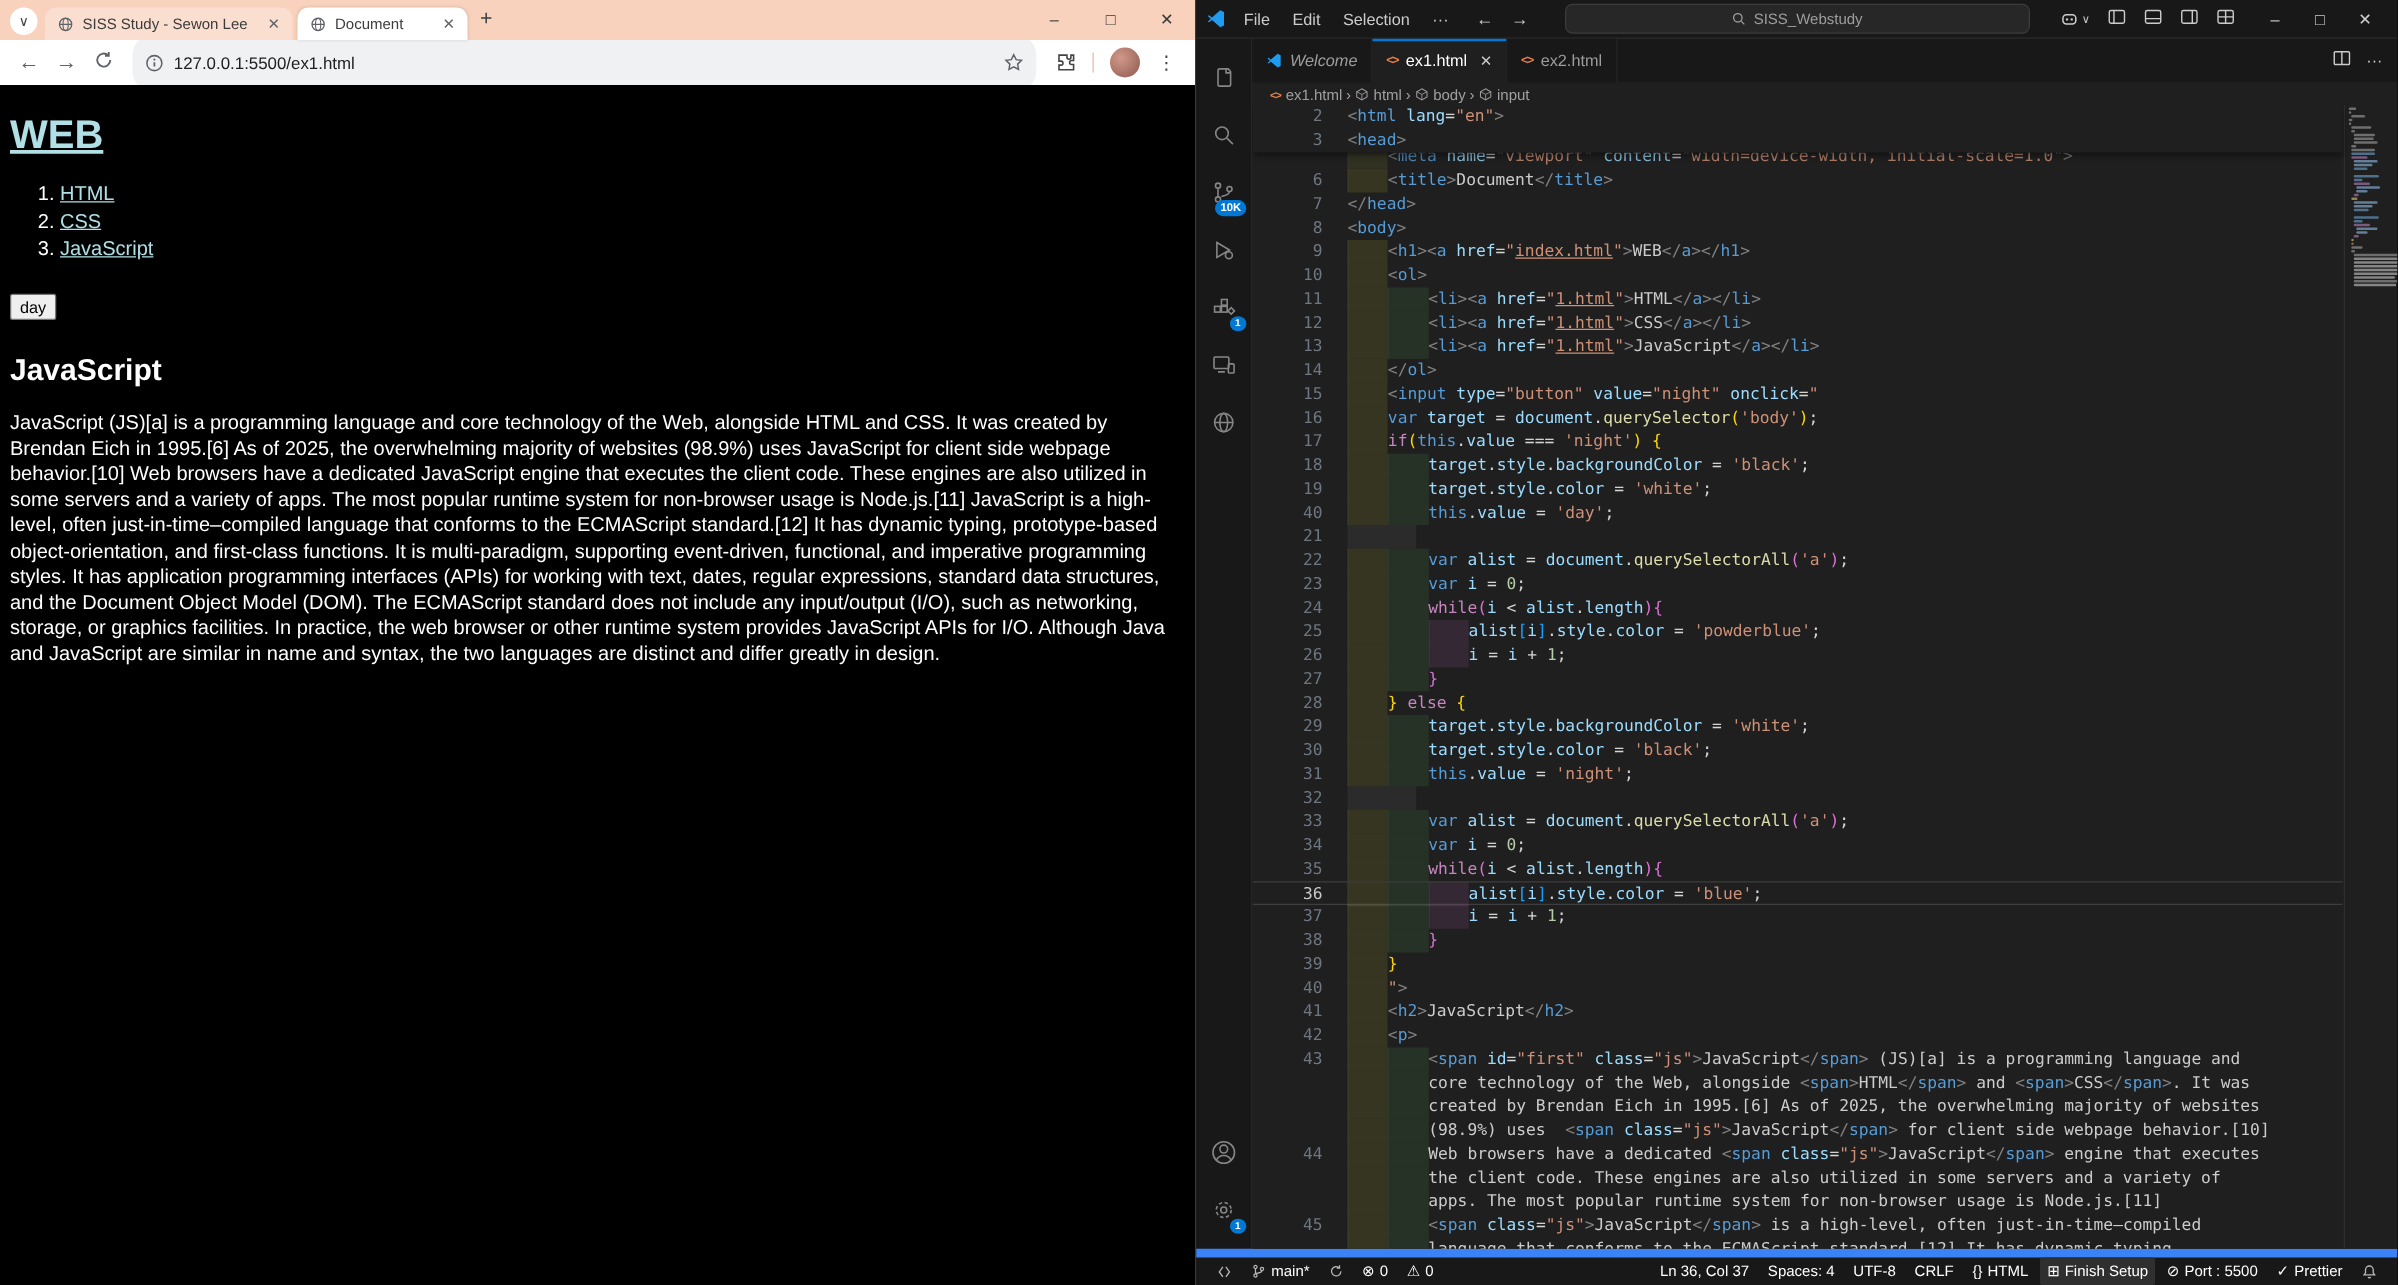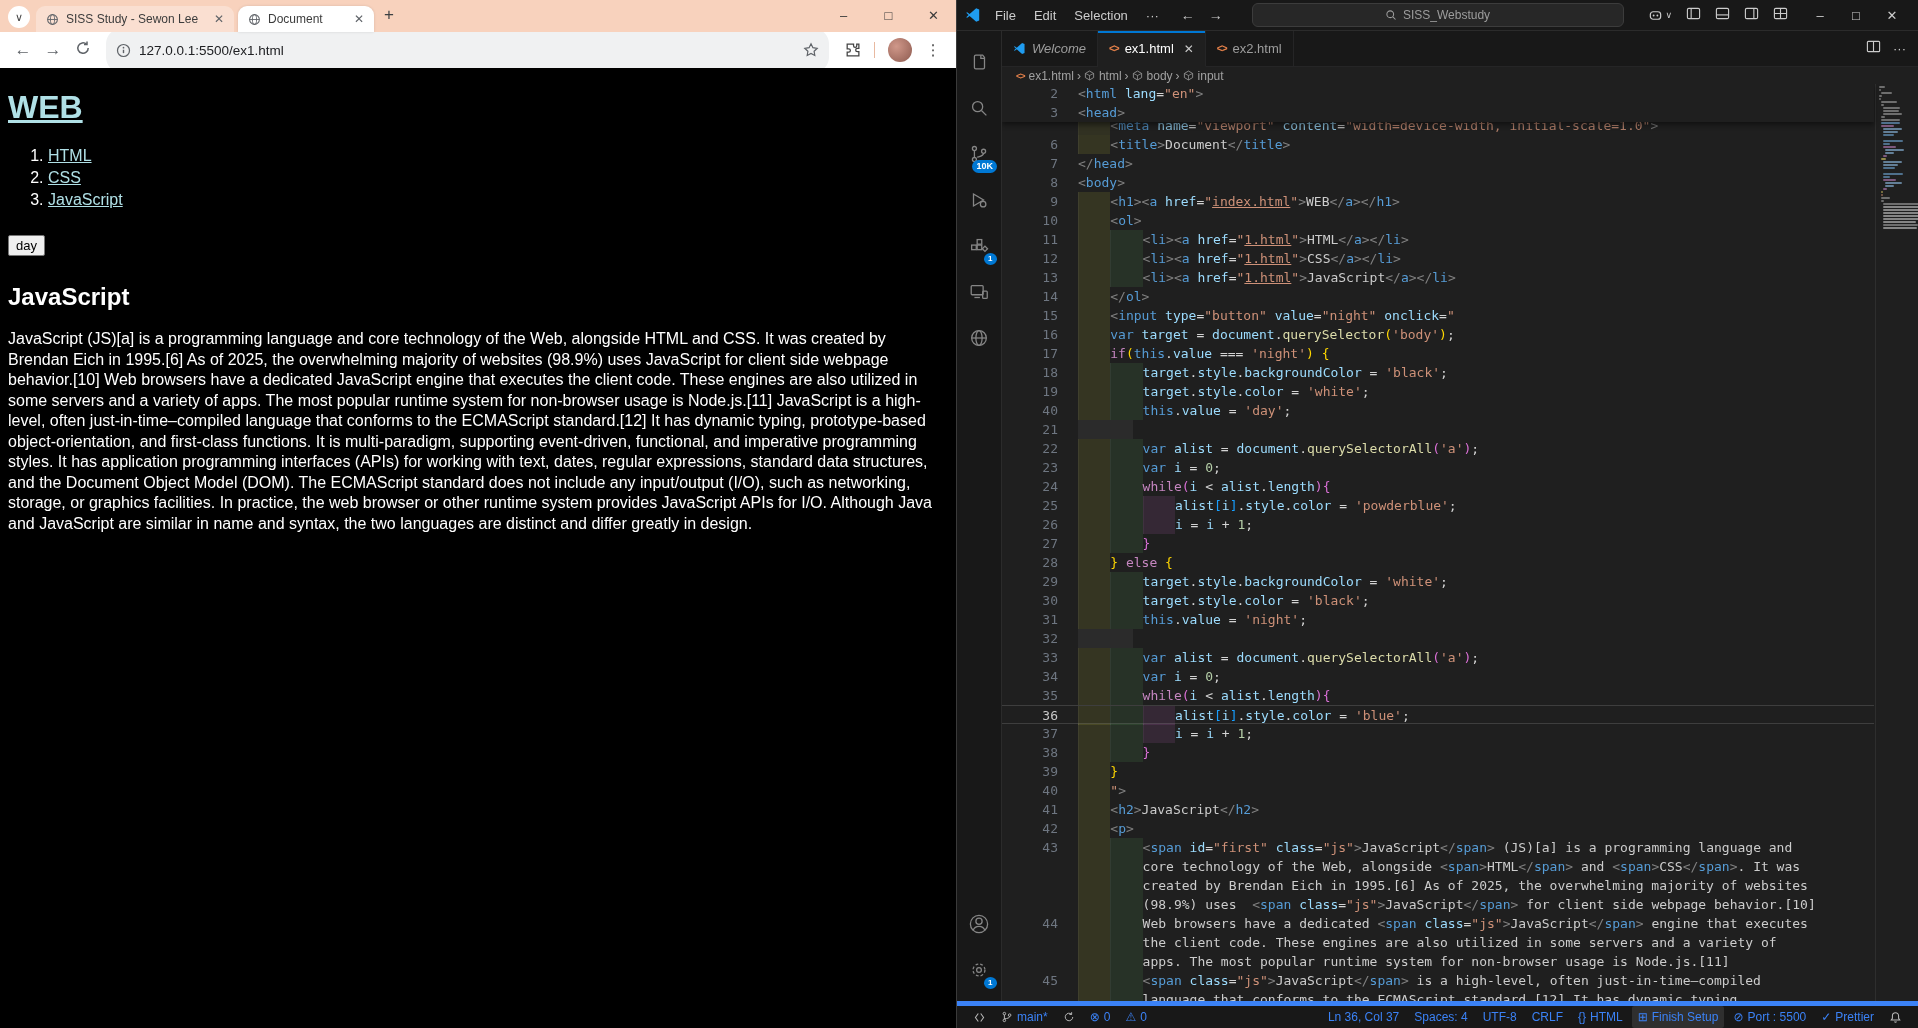--- a/index.html
+++ b/index.html
@@ -76,21 +76,21 @@
   .clipwrap{height:13px;overflow:hidden;opacity:.8;}
   .clipwrap .ed-row{transform:translateY(-6px);}
   
   .p{color:#808080}.t{color:#569cd6}.a{color:#9cdcfe}.s{color:#ce9178}
   .u{color:#ce9178;text-decoration:underline}.w{color:#cccccc}.k{color:#569cd6}
   .c{color:#c586c0}.f{color:#dcdcaa}.n{color:#b5cea8}.o{color:#d4d4d4}
   .b1{color:#ffd700}.b2{color:#da70d6}.b3{color:#179fff}
   .minimap{position:absolute;right:0;top:0;bottom:0;width:42px;border-left:1px solid rgba(255,255,255,.07);}
   .mmc{position:absolute;top:2px;left:3px;right:2px;}
   .mmc div{height:2px;margin-bottom:1px;border-radius:1px;opacity:.65;}
-  .statusbar{height:22px;background:#181818;border-top:5px solid #3b82f6;display:flex;align-items:center;font-size:12px;color:#3b82f6;padding:0 10px;flex:none;}
+  .statusbar{height:22px;background:#181818;border-top:7px solid #3b82f6;display:flex;align-items:center;font-size:12px;color:#ffffff;padding:0 10px;flex:none;}
   .sb-left,.sb-right{display:flex;align-items:center;gap:3px;}
   .sb-right{margin-left:auto;}
   .sbitem{display:flex;align-items:center;gap:4px;padding:0 6px;height:22px;white-space:nowrap;}
   .sbitem.boxed{background:#2f2f2f;border-radius:2px;}
   .sbitem svg{stroke:#b8b8b8;fill:none;stroke-width:1.3;}
 </style>
 </head>
 <body>
 
 <div class="browser">

